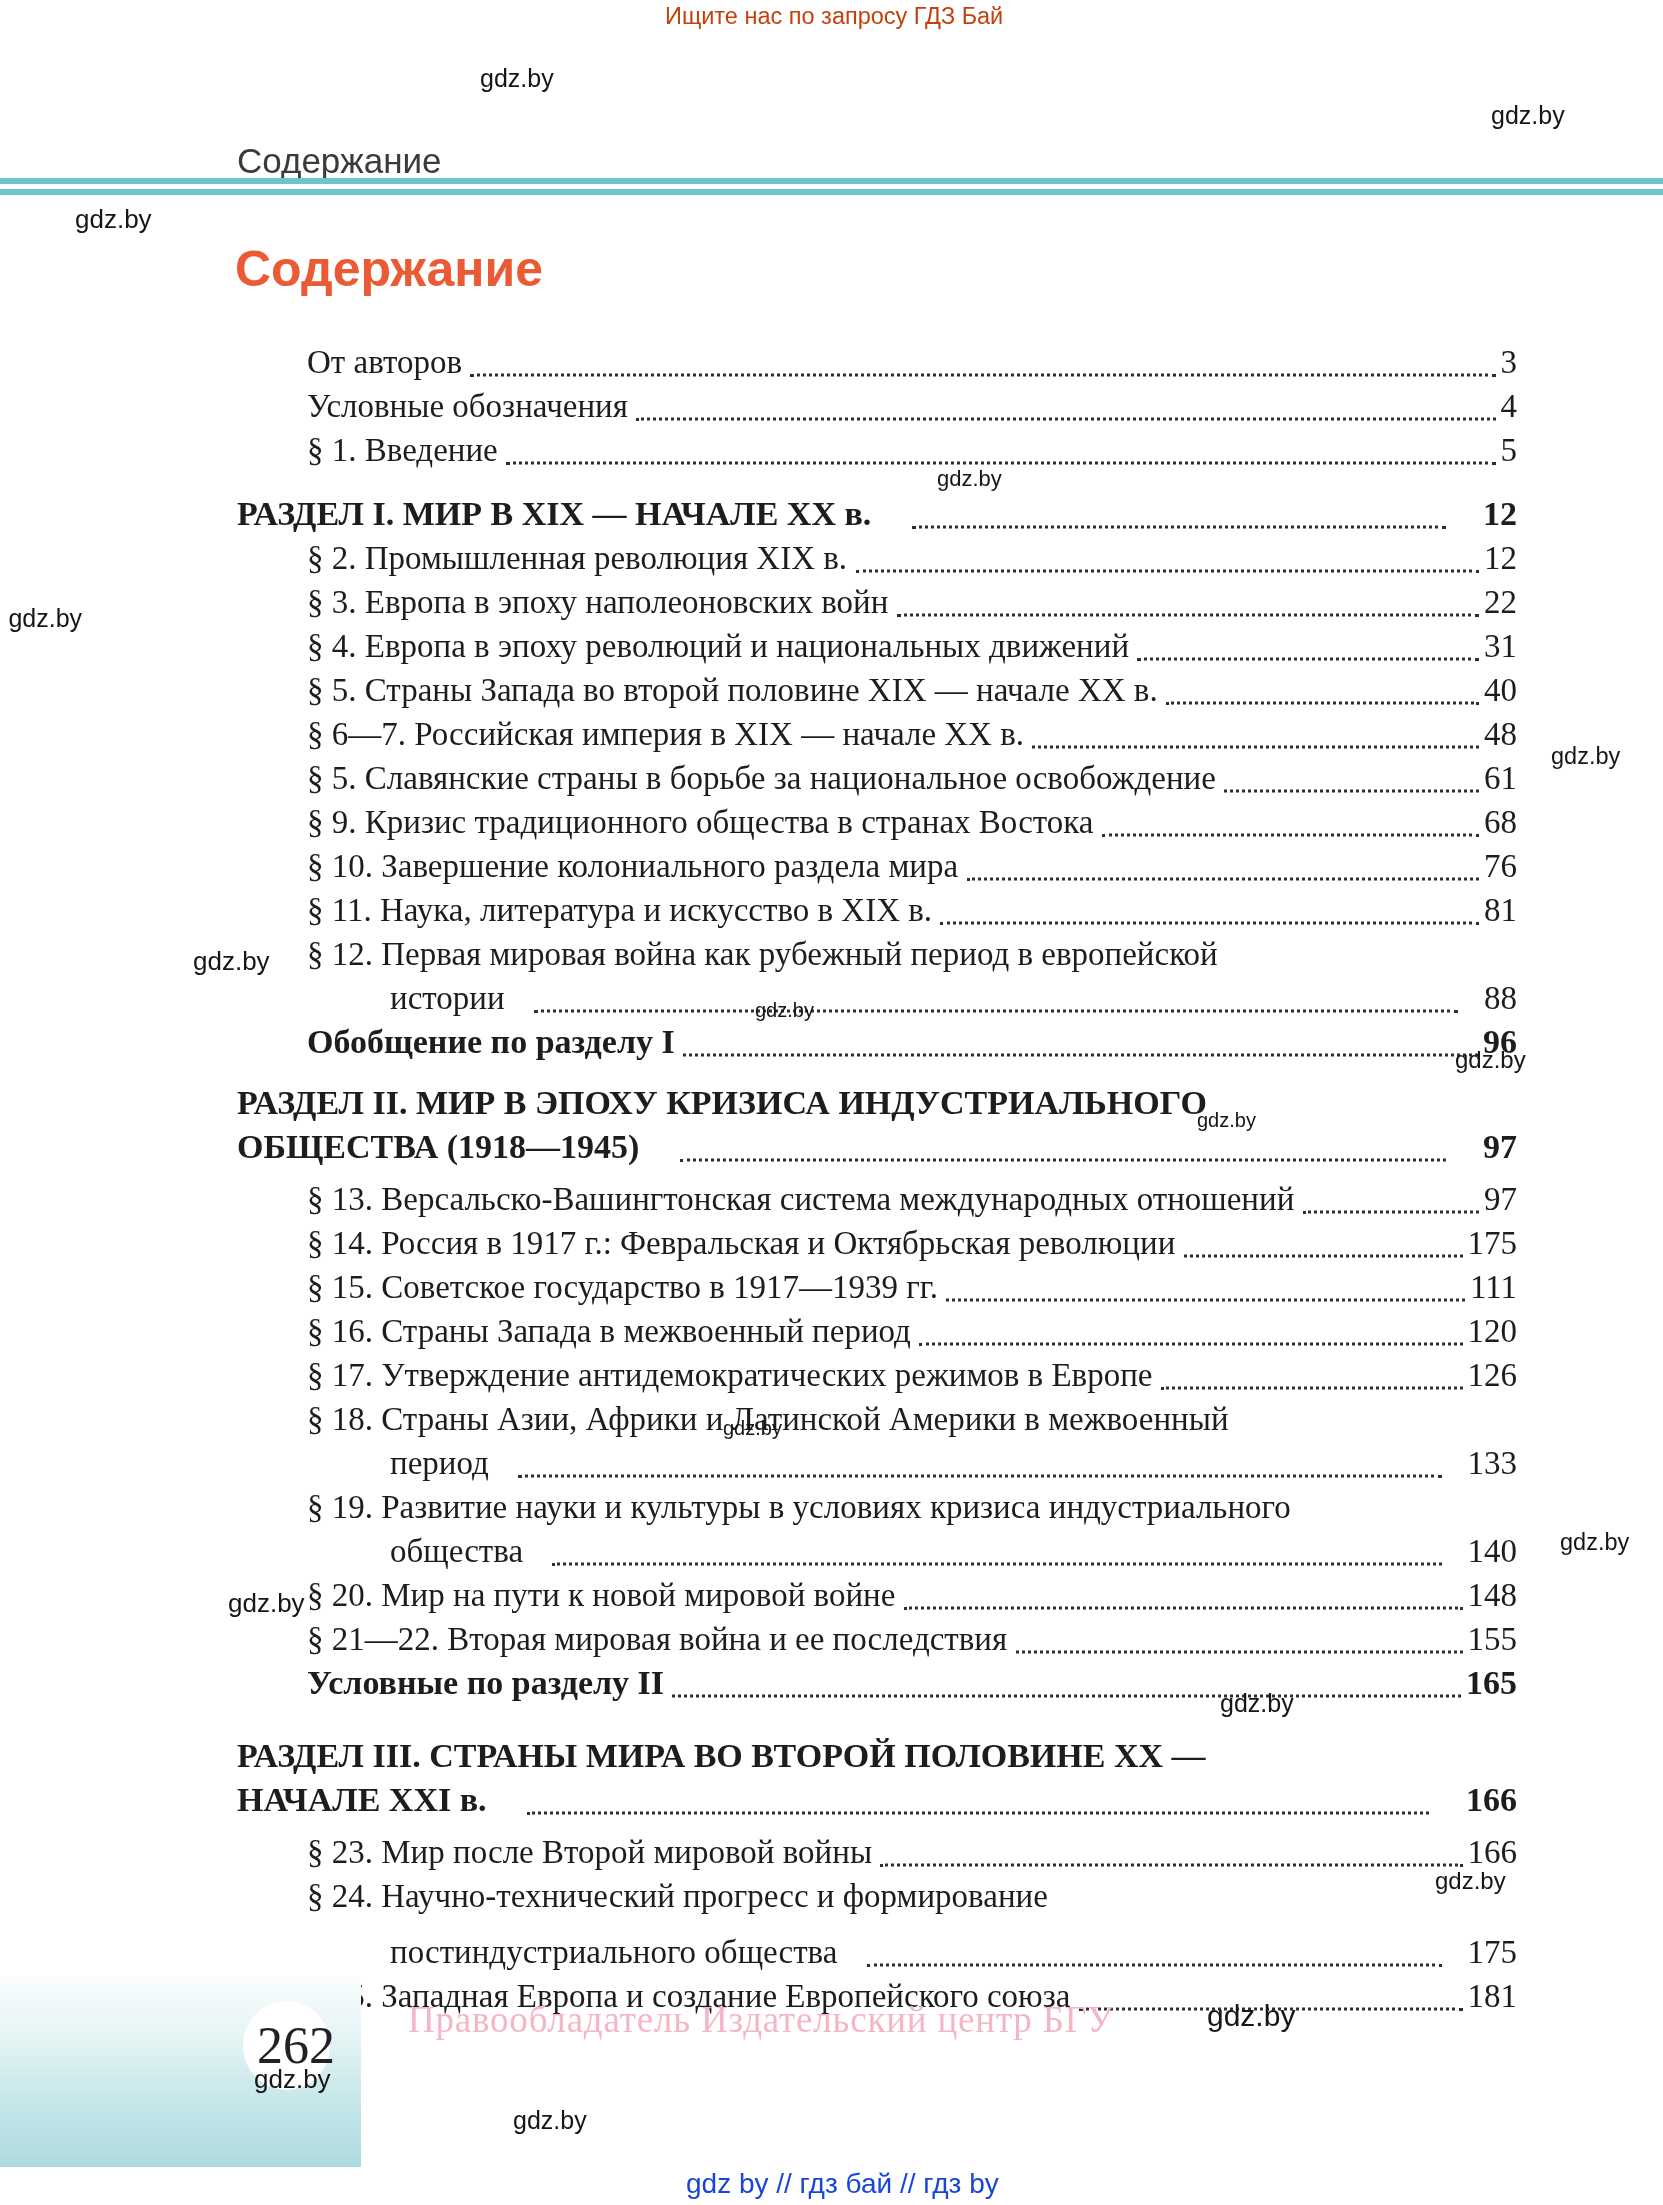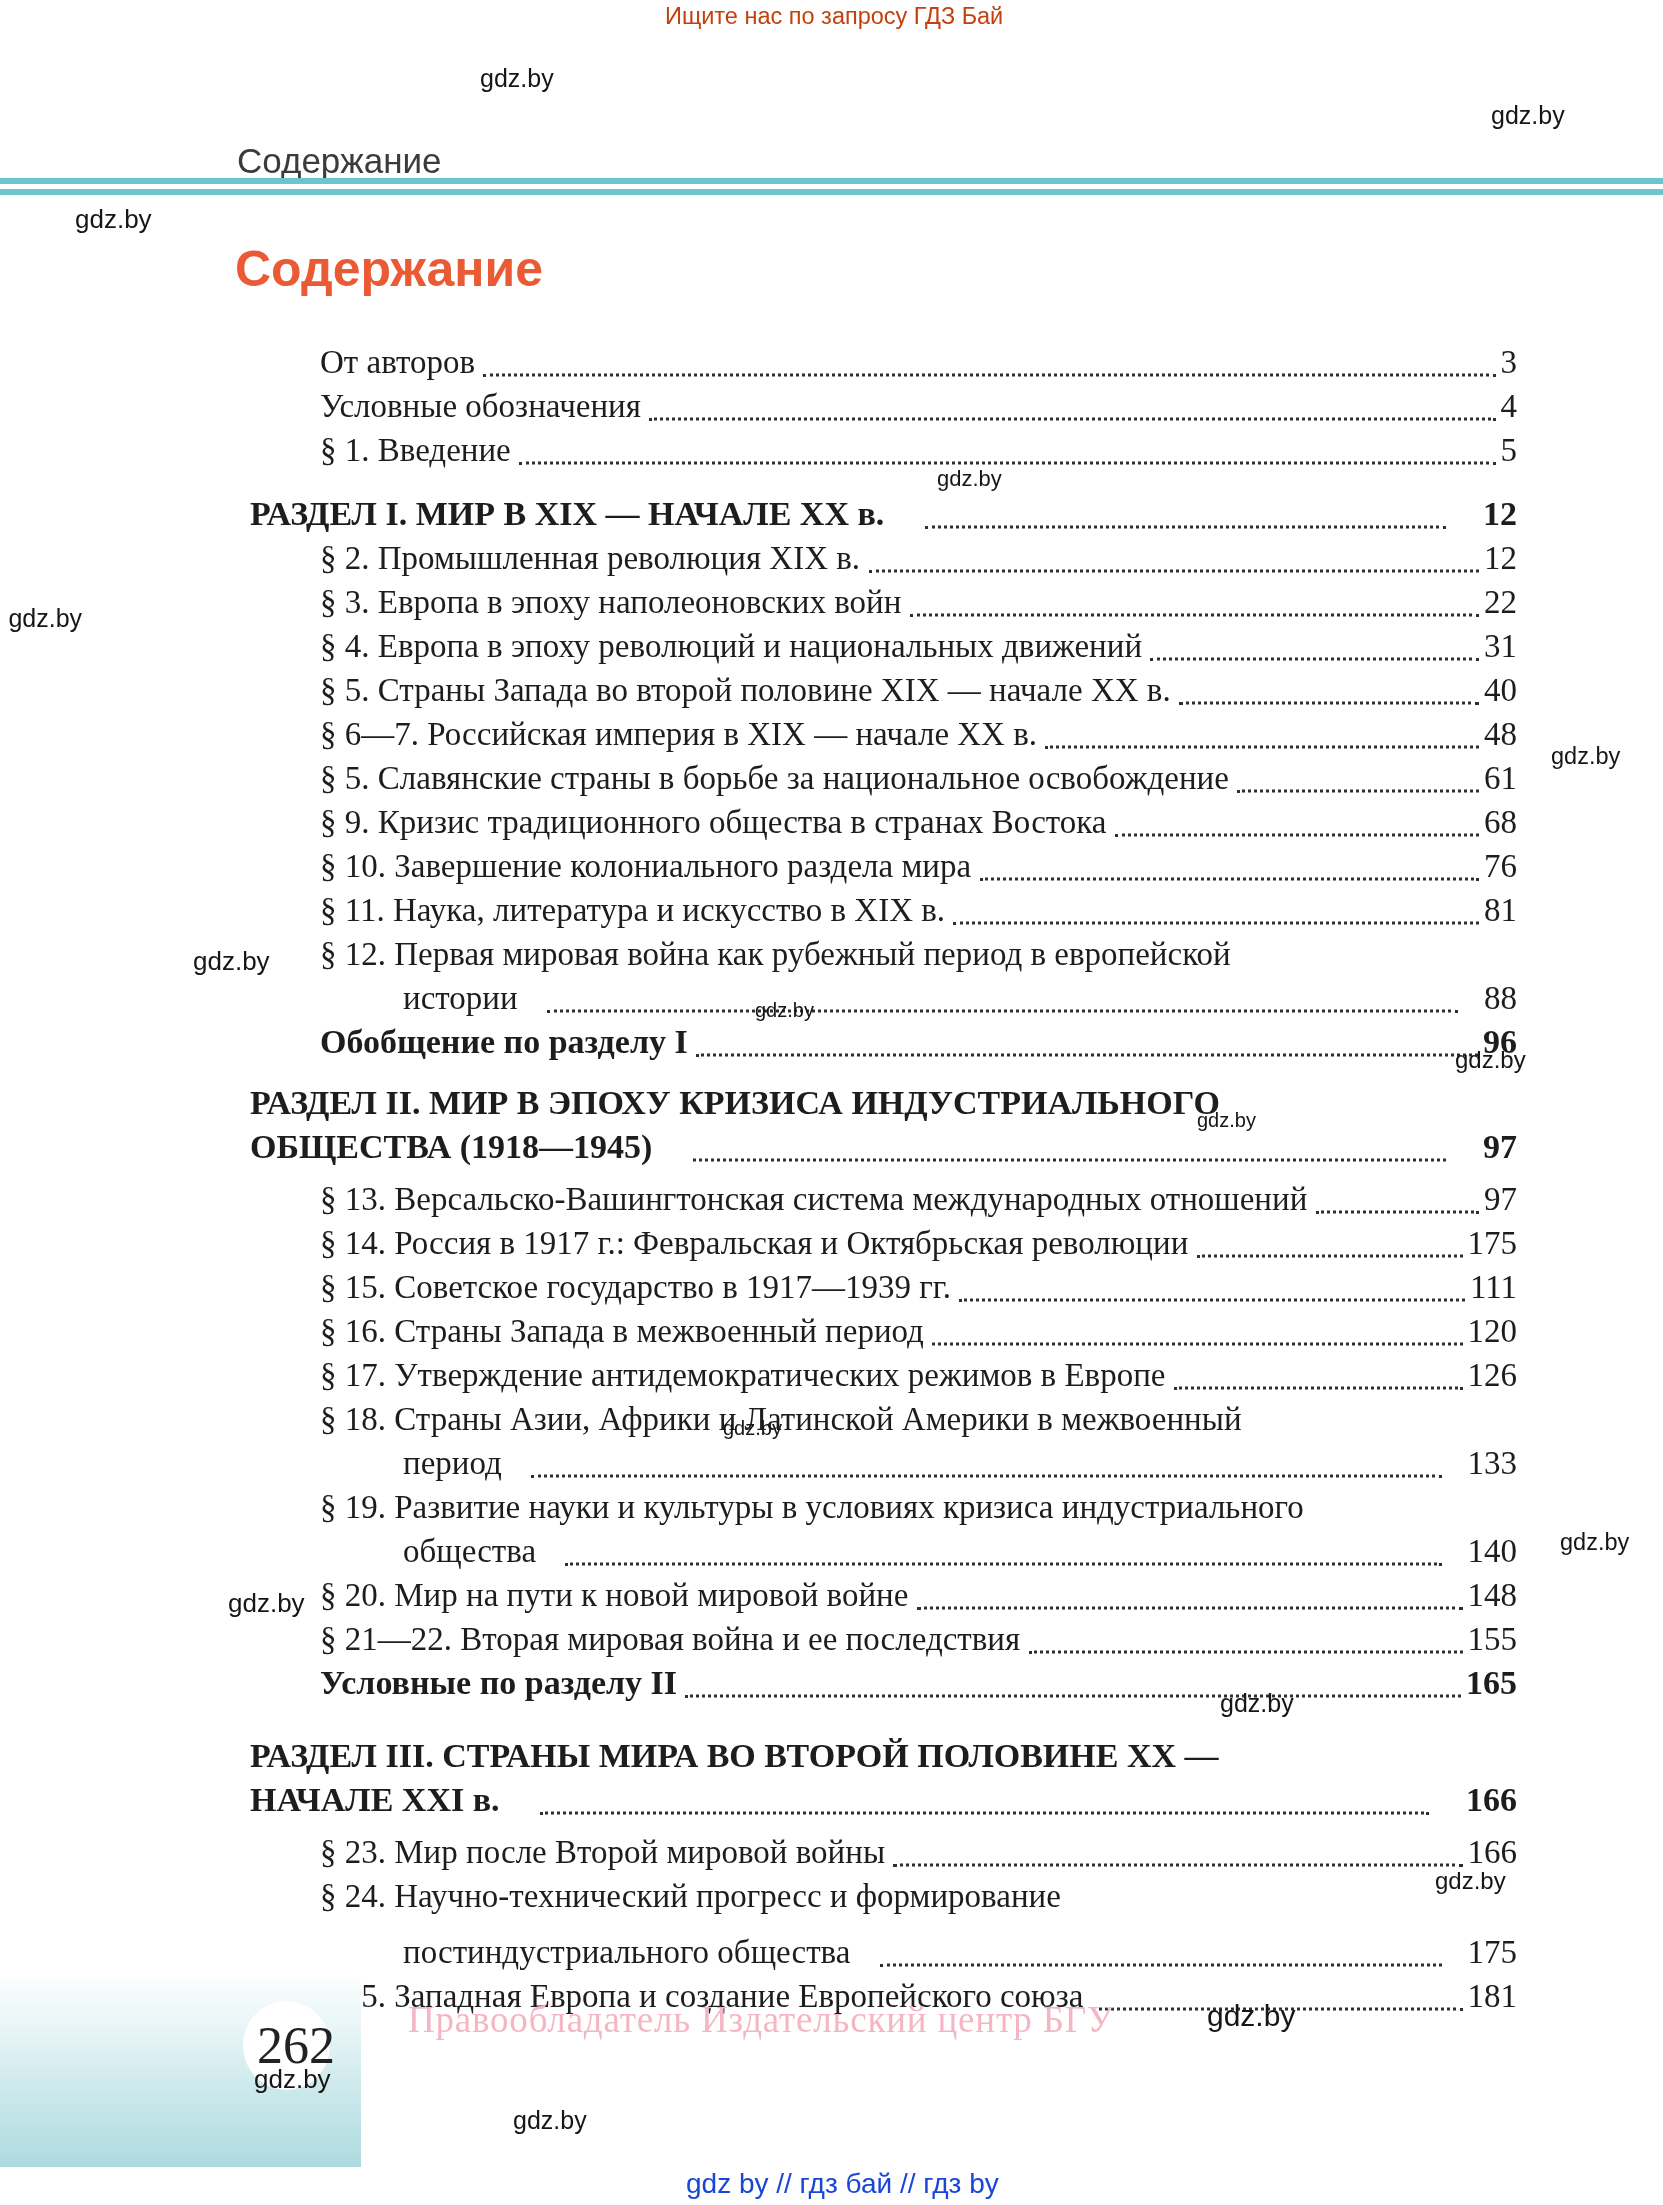--- a/index.html
+++ b/index.html
@@ -31,21 +31,21 @@
   .toc{
     position:absolute;left:237px;top:340px;width:1280px;
     font-size:33px;line-height:44px;
   }
   .entry{margin:0;}
   .entry.gap24{margin-top:20px;}
   .entry.gap20{margin-top:17px;}
   .entry.gap10{margin-top:8.4px;}
   .entry.gap34{margin-top:28.5px;}
   .entry.bold{font-weight:bold;font-size:34px;}
-  .entry .line{display:flex;align-items:center;height:44px;padding-left:70px;white-space:nowrap;margin-left:13px;}
+  .entry .line{display:flex;align-items:center;height:44px;padding-left:70px;white-space:nowrap;}
   .entry.section .line{padding-left:0;gap:32px;}
   .entry .line.cont{padding-left:153px;gap:21px;}
   .entry .line.mt14{margin-top:11.7px;}
   .t{flex:0 0 auto;}
   .lead{
     flex:1 1 auto;align-self:flex-end;height:0.8px;
     border-bottom:3.4px dotted #2e2e2e;margin:0 5px 0 8.4px;
     transform:translateY(-7.5px);min-width:15px;
   }
   .pg{flex:0 0 auto;}

